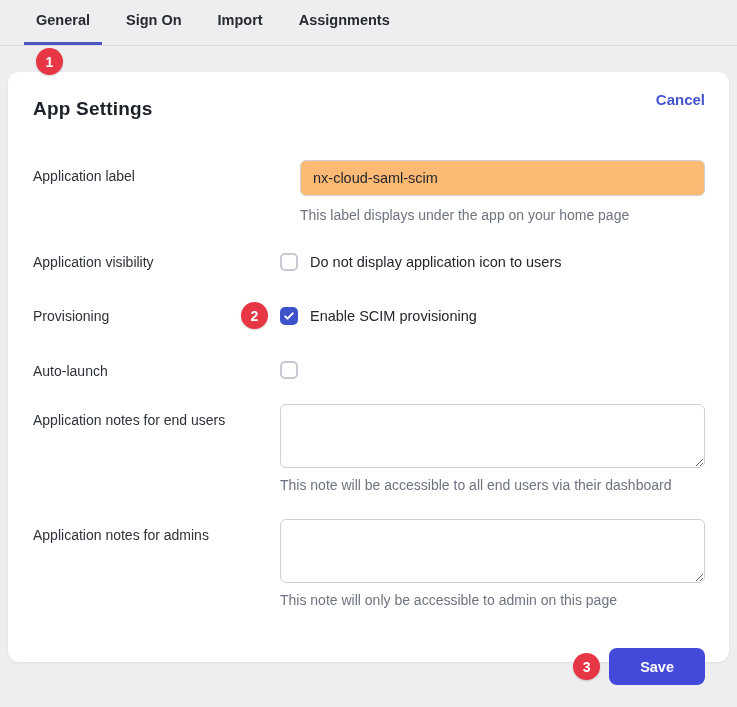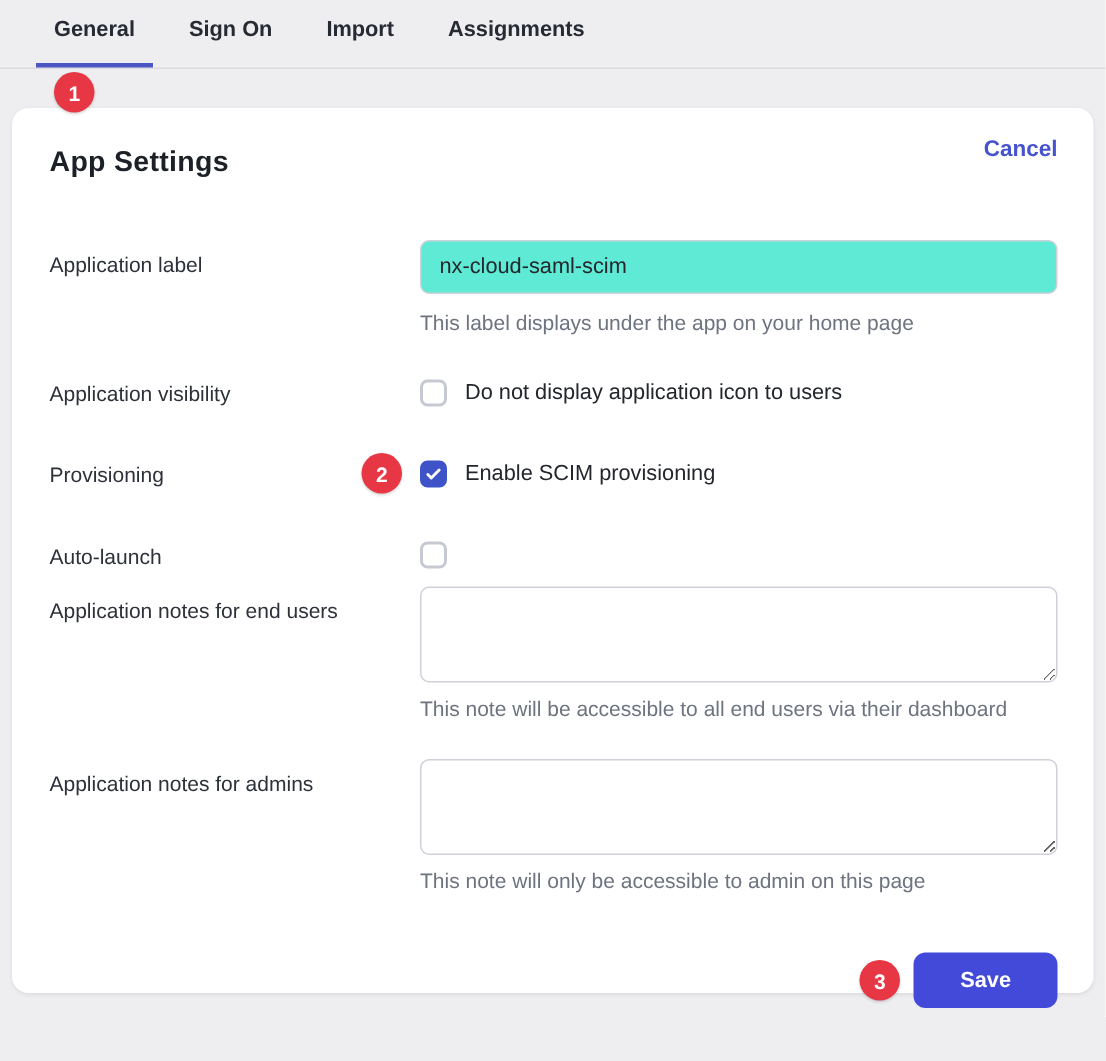--- a/index.html
+++ b/index.html
@@ -62,33 +62,33 @@
 
   
   .row { display:flex; align-items:flex-start; position:relative; }
   .flabel {
     width:247px; flex:0 0 247px;
     font-size:14px; color:#2d3139; padding-top:8px;
   }
   .row-check .flabel { padding-top:1px; }
   .control { flex:1 1 auto; min-width:0; }
 
-  .row-label-input { margin-top:40px; }
+  .row-label-input { margin-top:40px;gap:20px; }
   .row-visibility  { margin-top:30px; }
   .row-provisioning{ margin-top:36px; }
   .row-autolaunch  { margin-top:36px;align-items:center; }
-  .row-notes-users { margin-top:12px; }
+  .row-notes-users { margin-top:25px; }
   .row-notes-admin { margin-top:26px; }
 
   .text-input {
     width:100%; height:36px;
     border:1px solid #cfd1d9; border-radius:6px;
     padding:0 12px; font-size:14.5px; color:#23262d;
     font-family:"Liberation Sans", sans-serif;
-    background:#5eead4; outline:none;
+    background:#fdba74; outline:none;
   }
   .helper {
     margin-top:11px; font-size:14px; color:#6e7380; line-height:16px;
   }
   .note-area {
     width:100%; height:64px;
     border:1px solid #cfd1d9; border-radius:6px;
     padding:8px 12px; font-size:14px; color:#23262d;
     font-family:"Liberation Sans", sans-serif;
     background:#fff; outline:none; display:block;

